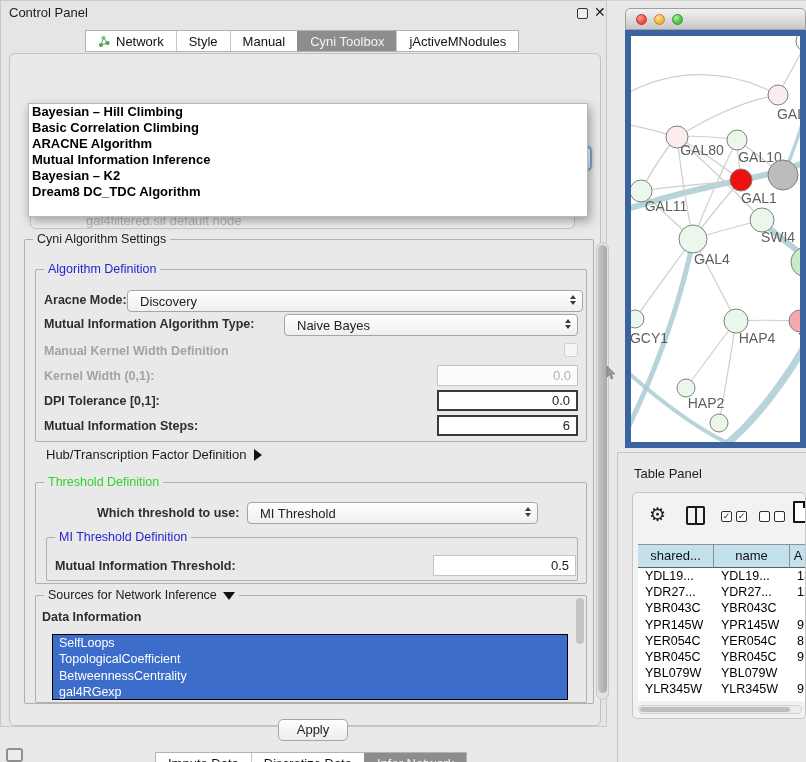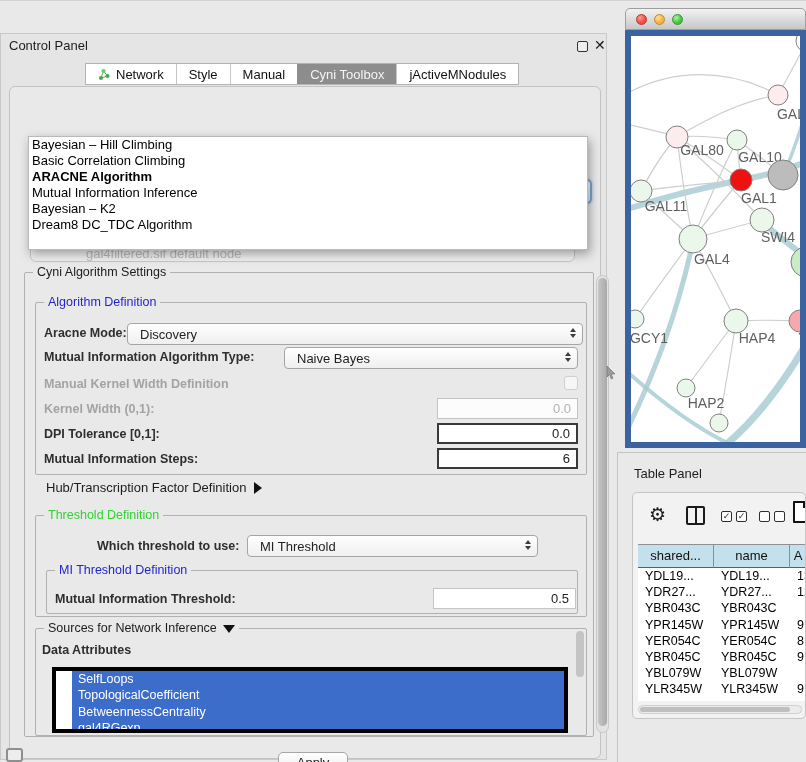--- a/index.html
+++ b/index.html
@@ -4,21 +4,21 @@
 <style>
   *{margin:0;padding:0;box-sizing:border-box;}
   html,body{width:806px;height:762px;}
   body{position:relative;overflow:hidden;background:#e9e9e9;color:#222;
        font-family:"Liberation Sans","DejaVu Sans",sans-serif;font-size:13px;}
   .abs{position:absolute;}
 
   
   #topline{left:0;top:3;width:806px;height:1px;background:#d4d4d4;}
   #control-window{left:0;top:8;width:607px;height:727px;background:#e5e5e5;
-      border:1px solid #c9c9c9;margin-top:33px;}
+      border:1px solid #c9c9c9;}
   #cp-title{left:8px;top:4px;font-size:13px;color:#1d1d1d;}
   #cp-float{left:576px;top:7px;width:11px;height:11px;border:1.5px solid #333;border-radius:2px;background:#eee;}
   #cp-close{left:593px;top:3px;font-weight:bold;font-size:14px;color:#1a1a1a;}
 
   
   .seg{position:absolute;display:flex;background:#fff;border:1px solid #b3b3b3;
        border-radius:0;height:22px;overflow:hidden;}
   .seg-item{display:flex;align-items:center;gap:5px;padding:0 12px;font-size:13px;
        border-left:1px solid #c6c6c6;color:#111;white-space:nowrap;}
   .seg-item:first-child{border-left:none;}
@@ -35,21 +35,21 @@
   #remnant{left:20px;top:142px;width:545px;height:33px;background:#f0f0f0;
       border:1px solid #c6c6c6;border-radius:6px;z-index:5;}
   #remnant-text{left:55px;top:16px;color:#b9b9b9;font-size:13px;}
   #remnant-spin{left:562px;top:92px;width:20px;height:25px;border:2px solid #79a7d7;
       border-radius:5px;background:linear-gradient(#fff,#e4e4e4);box-shadow:0 0 3px #8db7e2;z-index:5;}
 
   
   #algo-popup{left:18px;top:49px;width:560px;height:114px;background:#fff;
       border:1px solid #b9b9b9;box-shadow:2px 4px 10px rgba(0,0,0,.35);z-index:50;}
   #dd-placeholder{text-align:center;color:#bdbdbd;font-size:13px;height:17px;line-height:17px;}
-  .dd-item{height:16.1px;line-height:16.1px;padding-left:3px;font-size:13px;color:#000;}
+  .dd-item{height:16.1px;line-height:16.1px;padding-left:3px;font-size:13px;color:#000;font-weight:bold;}
   .dd-item.bold{font-weight:bold;}
 
   
   .group{position:absolute;border:1px solid #b0b0b0;border-radius:2px;}
   .legend{position:absolute;top:-8px;left:8px;background:#e9e9e9;padding:0 4px;
       font-size:12.5px;color:#1c1c1c;white-space:nowrap;}
   .legend.blue{color:#2424cf;}
   .legend.green{color:#2fd32f;}
 
   #main-group{left:14px;top:185px;width:570px;height:465px;}
@@ -75,21 +75,21 @@
   .field.focus{border:2px solid #3a3a3a;}
   .field.disabled{color:#b2b2b2;background:#fcfcfc;}
   .cb{position:absolute;width:14px;height:14px;border:1px solid #cfcfcf;border-radius:3px;background:#f6f6f6;}
 
   .tri-right{display:inline-block;width:0;height:0;border-top:6px solid transparent;
       border-bottom:6px solid transparent;border-left:8px solid #111;margin-left:8px;vertical-align:-2px;}
   .tri-down{display:inline-block;width:0;height:0;border-left:6px solid transparent;
       border-right:6px solid transparent;border-top:8px solid #111;margin-left:6px;vertical-align:-1px;}
 
   #attr-list{position:absolute;left:16px;top:38px;width:516px;height:66px;background:#fff;
-      border:4px solid #000000;overflow:hidden;padding-left:16px;}
+      border:1px solid #000000;overflow:hidden;}
   .attr-item{height:16.3px;line-height:16.3px;background:#3d6dcb;color:#fff;
       font-size:12.5px;padding-left:6px;}
   #attr-scroll{position:absolute;right:2px;top:2px;width:8px;height:46px;background:#c4c4c4;border-radius:4px;}
 
   #apply-btn{left:268px;top:665px;width:70px;height:22px;background:linear-gradient(#ffffff,#ececec);
       border:1px solid #a6a6a6;border-radius:5px;text-align:center;line-height:20px;font-size:13px;}
 
   
   #net-window{left:625px;top:8px;width:181px;height:440px;}
   #net-titlebar{left:0;top:0;width:181px;height:22px;border-radius:5px 5px 0 0;
@@ -258,21 +258,21 @@
           <span class="legend blue">MI Threshold Definition</span>
           <span class="lbl" style="left:8px;top:21px;">Mutual Information Threshold:</span>
           <div class="field" style="left:386px;top:17px;width:143px;">
             <span>0.5</span>
           </div>
         </div>
       </div>
 
       <div class="group" style="left:10px;top:355px;width:552px;height:108px;">
         <span class="legend"><span>Sources for Network Inference</span><span class="tri-down"></span></span>
-        <span class="lbl" style="left:6px;top:14px;">Data Attributes</span>
+        <span class="lbl" style="left:6px;top:14px;">Data Information</span>
         <div id="attr-list">
             <div class="attr-item">SelfLoops</div>
             <div class="attr-item">TopologicalCoefficient</div>
             <div class="attr-item">BetweennessCentrality</div>
             <div class="attr-item">gal4RGexp</div>
           </div>
         <div id="attr-scroll"></div>
       </div>
     </div>
 

